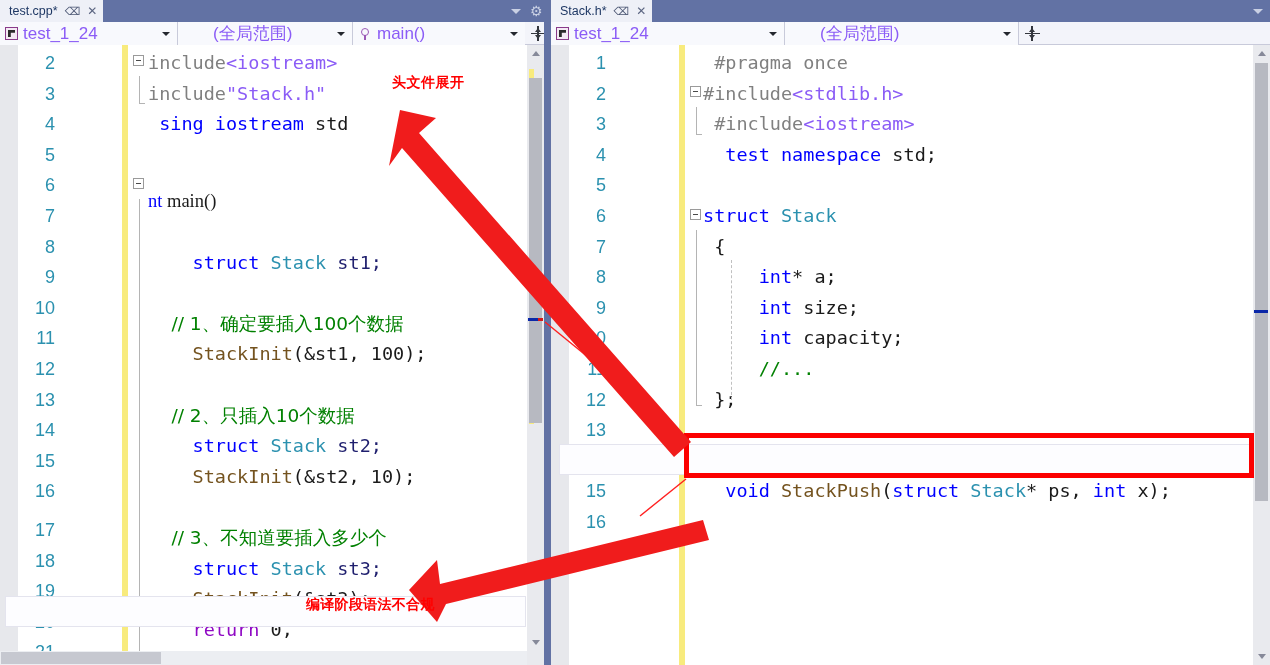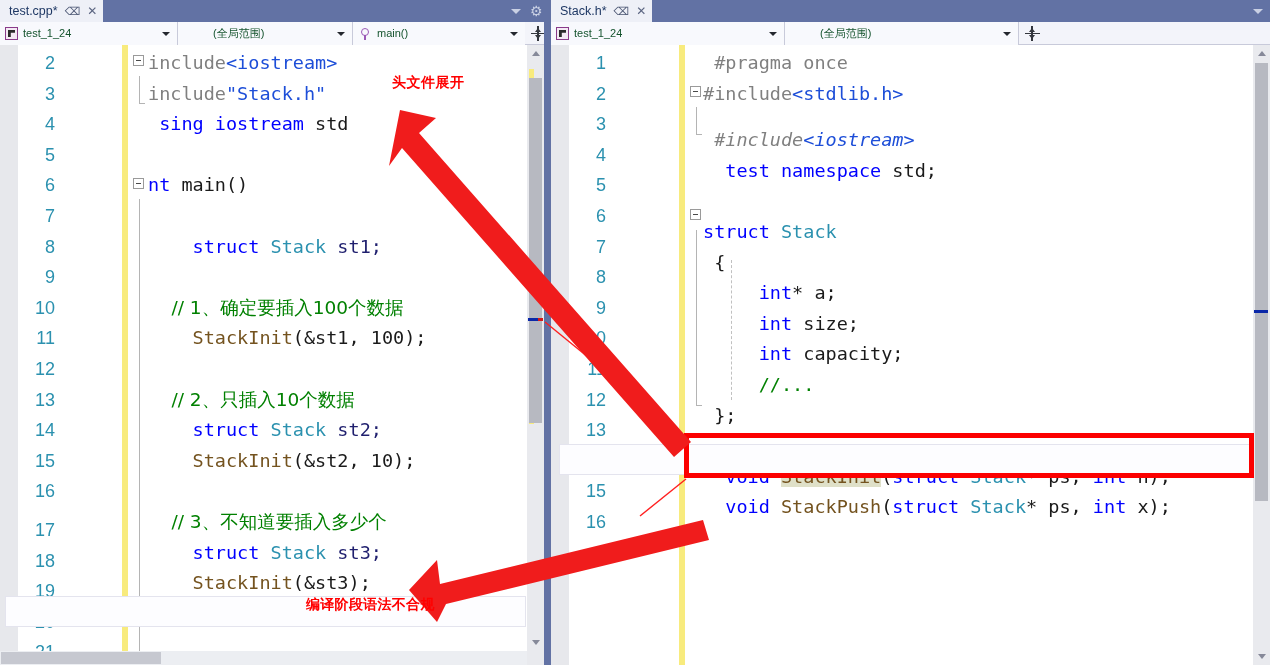--- a/index.html
+++ b/index.html
@@ -44,21 +44,21 @@
   .navbar{
     height:23px;background:#f3f4fa;border-bottom:1px solid #c8cada;
     display:flex;align-items:stretch;box-sizing:border-box;
   }
   .combo{
     background:#f8f9fd;border-right:1px solid #c8cada;
     display:flex;align-items:center;height:23px;box-sizing:border-box;
     padding:0 3px 0 5px;gap:5px;position:relative;
   }
   .combo .txt{
-    font-size:11px;color:#14532d;white-space:nowrap;overflow:hidden;
+    font-size:17px;color:#8b5cf6;white-space:nowrap;overflow:hidden;
     flex:1;line-height:23px;
   }
   .combo .cb-caret{
     width:0;height:0;border-left:4px solid transparent;border-right:4px solid transparent;
     border-top:4px solid #25282f;margin-left:auto;margin-right:4px;flex:none;
   }
   .ico-proj{
     width:13px;height:13px;flex:none;border:1px solid #8a3b8a;box-sizing:border-box;
     background:#f4eaf4;position:relative;
   }
@@ -103,21 +103,21 @@
   .lnum{
     font-family:"Liberation Sans", sans-serif;font-size:18px;color:#2b91af;
     height:30.6px;line-height:30.6px;padding-right:7px;
   }
   .code{
     font-family:"DejaVu Sans Mono","Liberation Mono",monospace;
     font-size:18.5px;height:30.6px;line-height:30.6px;white-space:pre;
   }
   .k{color:#0000ff;}      
   .t{color:#2b91af;}      
-  .s{color:#1d4ed8;}      
+  .s{color:#8b5cf6;}      
   .c{color:#008000;}      
   .f{color:#74531f;}      
   .p{color:#1a1a1a;}      
   .pp{color:#808080;}     
   .kw2{color:#8f08c4;}    
   .v{color:#1f1f6e;}      
   .hl{background:#dfe0c8;}
   .cn{
     font-family:"DejaVu Sans","Liberation Sans",sans-serif;font-size:18.5px;color:#008000;
   }
@@ -252,21 +252,21 @@
         <div class="foldline" style="left:10.5px;top:31px;height:27px"></div>
         <div class="foldend" style="left:10.5px;top:58px"></div>
         <div class="foldbox" style="left:5px;top:133px"></div>
         <div class="foldline" style="left:10.5px;top:154px;height:478px"></div>
       </div>
       <div class="ed-code" style="left:148px;right:0">
           <div class="row code" style="margin-top: 3px;"><span class="pp">include</span><span class="s">&lt;iostream&gt;</span></div>
           <div class="row code" style="margin-top: 0px;"><span class="pp">include</span><span class="s">"Stack.h"</span></div>
           <div class="row code" style="margin-top: 0px;"><span class="k"> sing iostream </span><span class="p">std</span></div>
           <div class="row code" style="margin-top: 0px;">&nbsp;</div>
-          <div class="row code" style="margin-top: 0px;"><span class="k">nt </span><span class="p">main()</span></div>
+          <div class="row code" style="margin-top: 16px; font-family: Liberation Serif, serif;"><span class="k">nt </span><span class="p">main()</span></div>
           <div class="row code" style="margin-top: 0px;">&nbsp;</div>
           <div class="row code" style="margin-top: 0px;"><span class="k">    struct </span><span class="t">Stack</span><span class="v"> st1;</span></div>
           <div class="row code" style="margin-top: 0px;">&nbsp;</div>
           <div class="row code" style="margin-top: 0px;"><span class="cn">    // 1、确定要插入100个数据</span></div>
           <div class="row code" style="margin-top: 0px;"><span class="p">    </span><span class="f">StackInit</span><span class="p">(&amp;st1, 100);</span></div>
           <div class="row code" style="margin-top: 0px;">&nbsp;</div>
           <div class="row code" style="margin-top: 0px;"><span class="cn">    // 2、只插入10个数据</span></div>
           <div class="row code" style="margin-top: 0px;"><span class="k">    struct </span><span class="t">Stack</span><span class="v"> st2;</span></div>
           <div class="row code" style="margin-top: 0px;"><span class="p">    </span><span class="f">StackInit</span><span class="p">(&amp;st2, 10);</span></div>
           <div class="row code" style="margin-top: 0px;">&nbsp;</div>
@@ -353,21 +353,21 @@
         <div class="foldline" style="left:10.5px;top:62px;height:27px"></div>
         <div class="foldend" style="left:10.5px;top:89px"></div>
         <div class="foldbox" style="left:5px;top:164px"></div>
         <div class="foldline" style="left:10.5px;top:185px;height:175px"></div>
         <div class="foldend" style="left:10.5px;top:360px"></div>
       </div>
       <div class="ed-code" style="left:152px;right:0">
         <div class="foldline-dash" style="left:28px;top:215px;height:140px"></div>
       <div class="row code" style="margin-top: 3px;"><span class="pp"> #pragma once</span></div>
           <div class="row code" style="margin-top: 0px;"><span class="pp">#include</span><span class="s">&lt;stdlib.h&gt;</span></div>
-          <div class="row code" style="margin-top: 16px; font-style: italic;"><span class="pp"> #include</span><span class="s">&lt;iostream&gt;</span></div>
+          <div class="row code" style="margin-top: 0px;"><span class="pp"> #include</span><span class="s">&lt;iostream&gt;</span></div>
           <div class="row code" style="margin-top: 0px;"><span class="k">  test namespace </span><span class="p">std;</span></div>
           <div class="row code" style="margin-top: 0px;">&nbsp;</div>
           <div class="row code" style="margin-top: 0px;"><span class="k">struct </span><span class="t">Stack</span></div>
           <div class="row code" style="margin-top: 0px;"><span class="p"> {</span></div>
           <div class="row code" style="margin-top: 0px;"><span class="k">     int</span><span class="p">* a;</span></div>
           <div class="row code" style="margin-top: 0px;"><span class="k">     int</span><span class="p"> size;</span></div>
           <div class="row code" style="margin-top: 0px;"><span class="k">     int</span><span class="p"> capacity;</span></div>
           <div class="row code" style="margin-top: 0px;"><span class="c">     //...</span></div>
           <div class="row code" style="margin-top: 0px;"><span class="p"> };</span></div>
           <div class="row code" style="margin-top: 0px;">&nbsp;</div>

